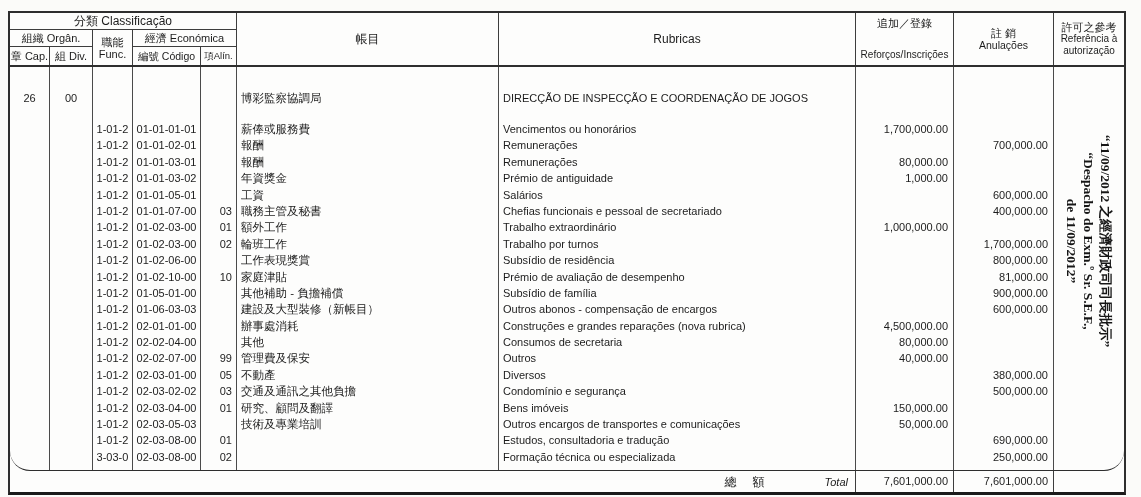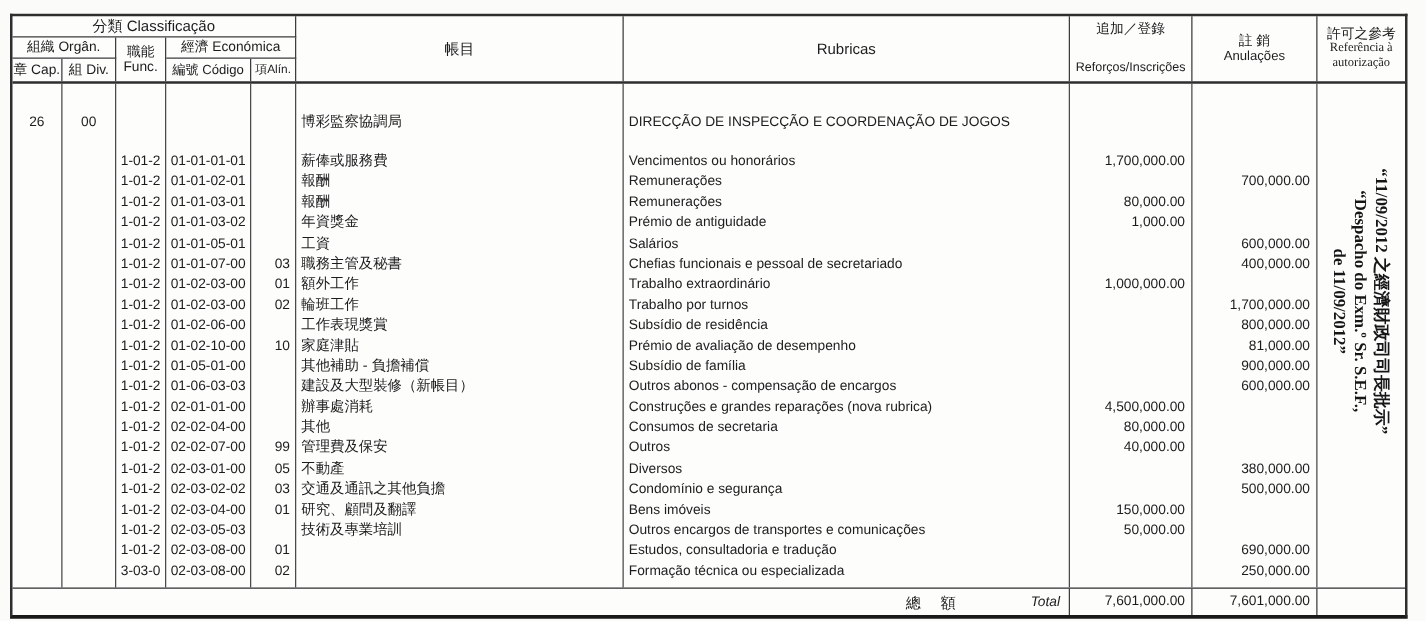--- a/index.html
+++ b/index.html
@@ -35,28 +35,29 @@
   .h-func  { grid-column:3;   grid-row:2/4; }
   .h-econ  { grid-column:4/6; grid-row:2; }
   .h-cap   { grid-column:1; grid-row:3; }
   .h-div   { grid-column:2; grid-row:3; }
   .h-cod   { grid-column:4; grid-row:3; font-size:10.5px; }
   .h-alin  { grid-column:5; grid-row:3; font-size:9.5px; }
   .h-conta { grid-column:6; grid-row:1/4; font-size:12px; }
   .h-rubr  { grid-column:7; grid-row:1/4; font-size:12px; }
   .h-reforc{ grid-column:8; grid-row:1/4; font-size:10px;gap:20px; }
   .h-anul  { grid-column:9; grid-row:1/4; font-size:10.5px; }
-  .h-aut   { grid-column:10; grid-row:1/4; font-size:10px;font-family:Liberation Serif, serif; }
+  .h-aut   { grid-column:10; grid-row:1/4; font-size:10px; }
   .h-reforc .zh, .h-anul .zh, .h-aut .zh { font-size:11px; }
   
   .body-grid {
     display:grid;
     grid-template-columns:40px 43px 40px 68px 36px 262px 357px 98px 100px 70px;
     height:404px;
     border-bottom:1.5px solid #2e2e2e;
+    border-radius:20px;
   }
   .bcol { border-right:1px solid #4a4a4a; overflow:hidden; position:relative; padding-top:22px; }
   .bcol:last-child { border-right:none; }
   .ln { height:16.4px; line-height:16.4px; font-size:11px; white-space:nowrap; overflow:hidden; }
   .ln.org { height:18px; line-height:18px; margin-bottom:14px; }
   .c-center .ln { text-align:center; }
   .c-right  .ln { text-align:right; padding-right:4px; }
   .c-left   .ln { text-align:left; padding-left:4px; }
   .c-num    .ln { text-align:right; padding-right:5px; }
   .c-conta  .ln { font-size:11.5px; }

